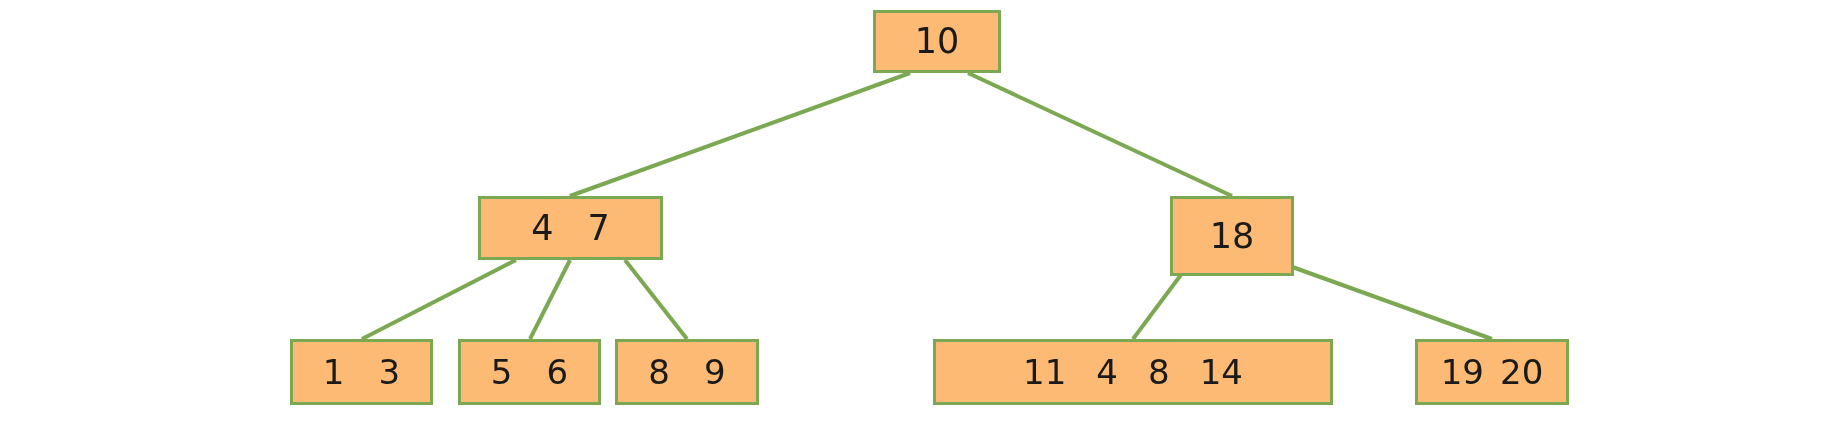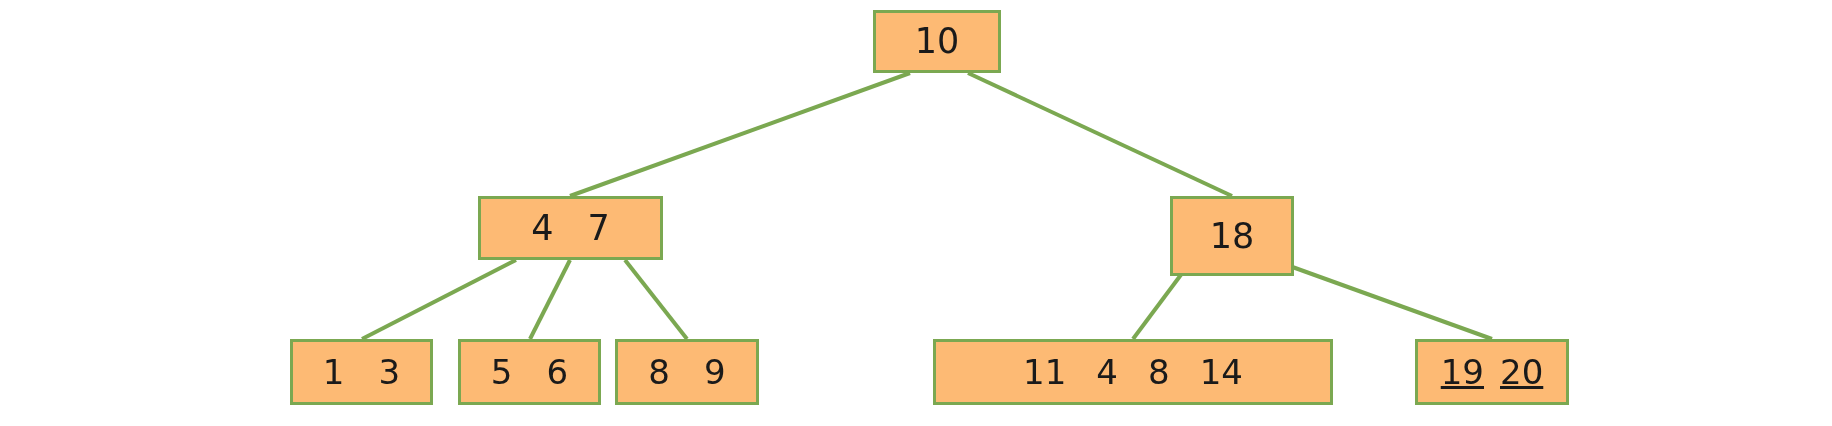--- a/index.html
+++ b/index.html
@@ -119,19 +119,19 @@
   <div class="tree-node node-leaf" style="left: 933px; top: 339px; width: 400px; height: 66px; border-color: rgb(123, 168, 81);">
     <div class="node-keys gap-mid" style="color: rgb(26, 26, 26);">
         <span class="node-key">11</span>
         <span class="node-key">4</span>
         <span class="node-key">8</span>
         <span class="node-key">14</span>
       </div>
   </div>
 
   <div class="tree-node node-leaf" style="left: 1415px; top: 339px; width: 154px; height: 66px; border-color: rgb(123, 168, 81);">
-    <div class="node-keys gap-narrow" style="color: rgb(26, 26, 26); text-decoration: underline;">
+    <div class="node-keys gap-narrow" style="color: rgb(26, 26, 26);">
         <span class="node-key">19</span>
         <span class="node-key">20</span>
       </div>
   </div>
 
 </div>
 
 </body></html>

